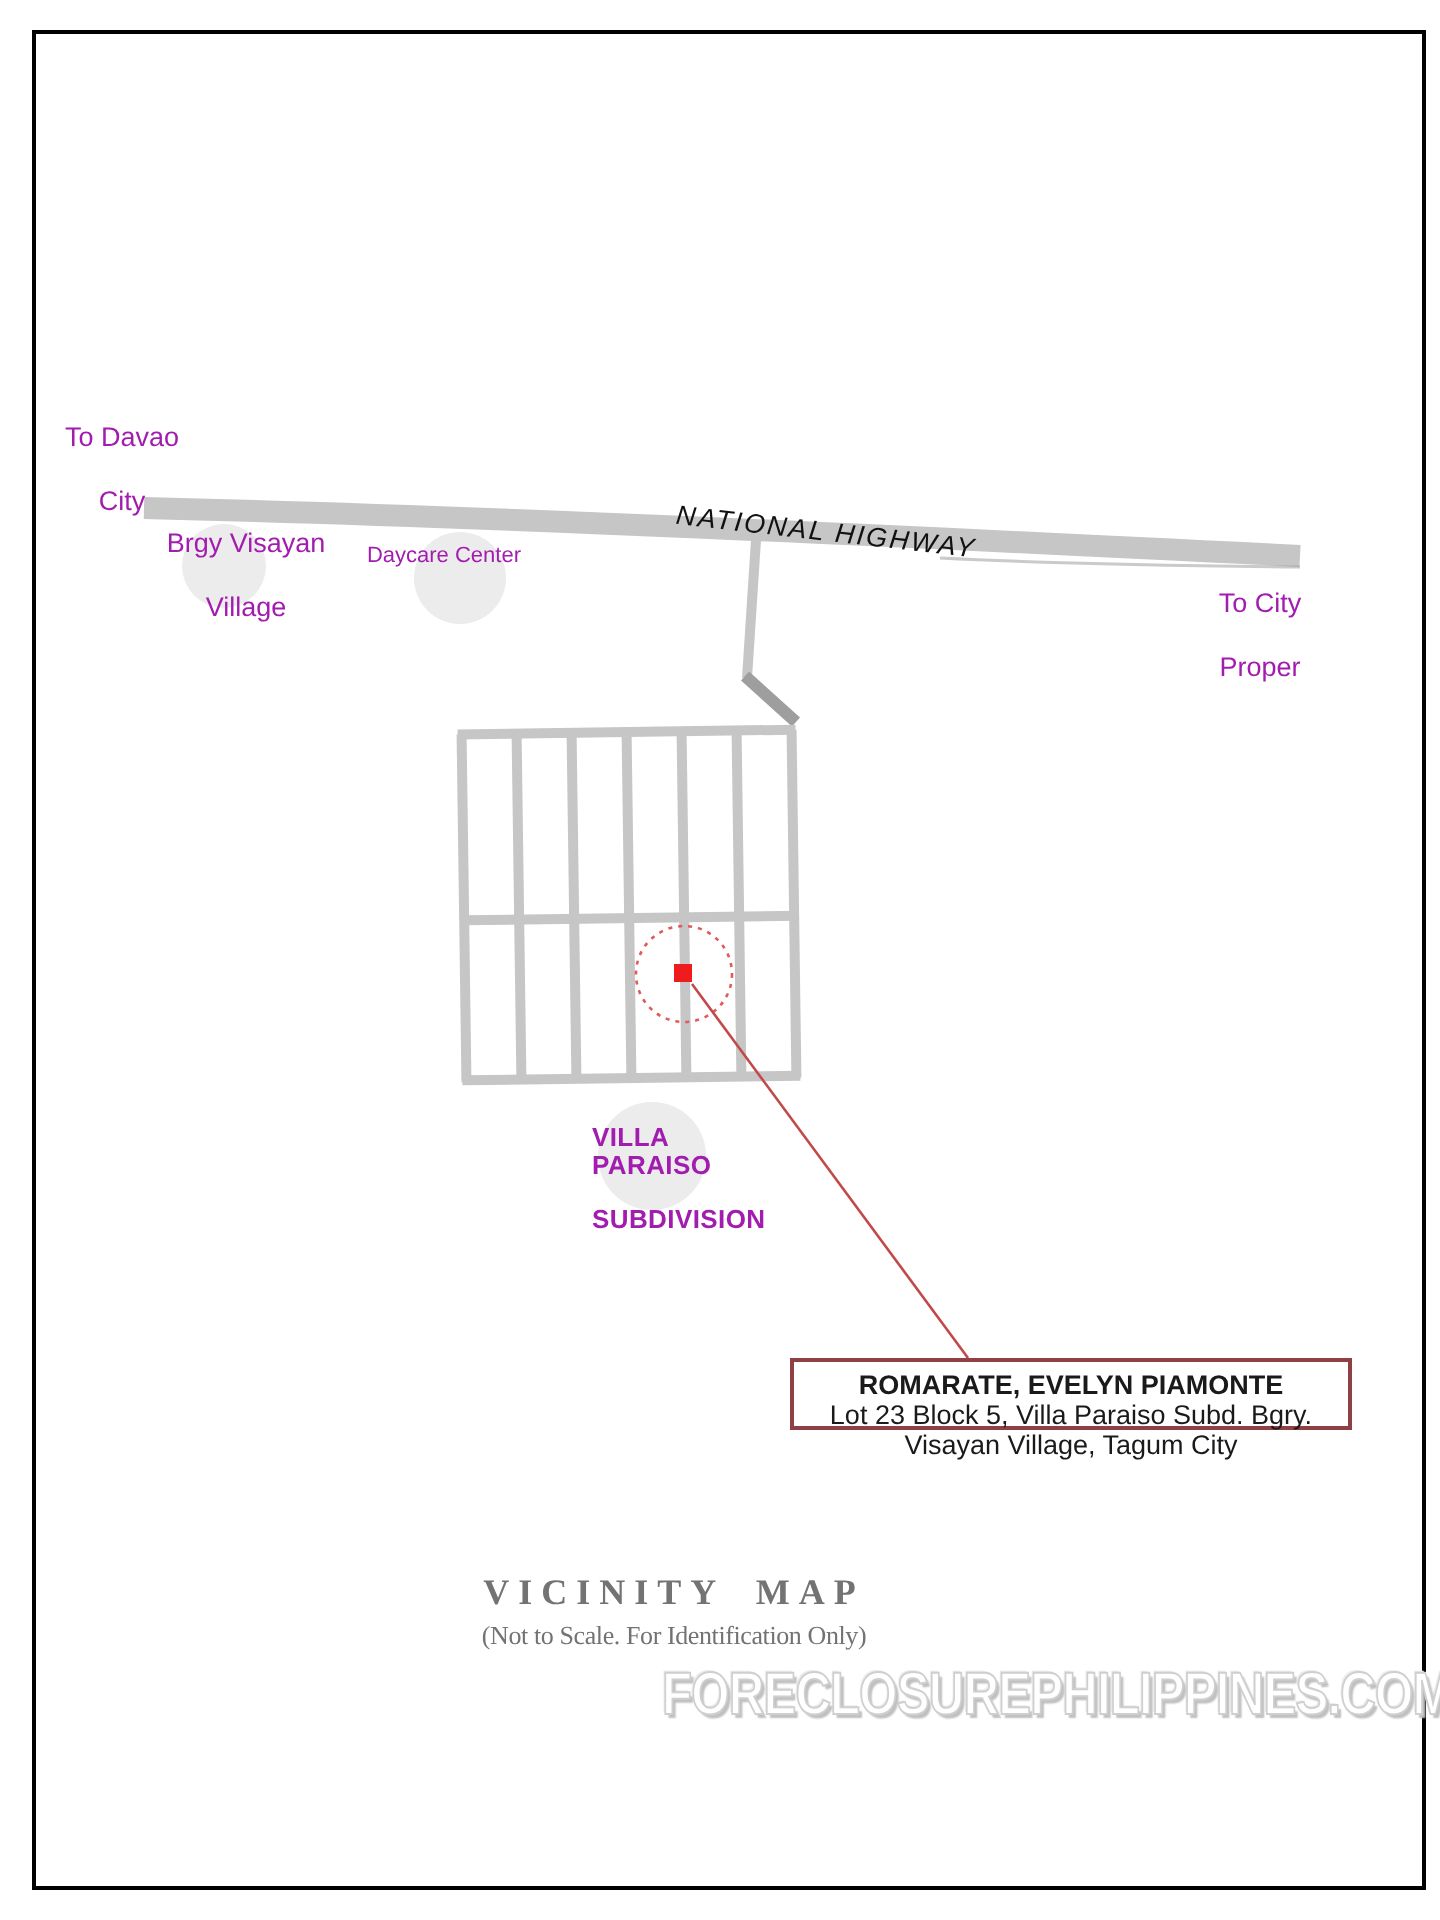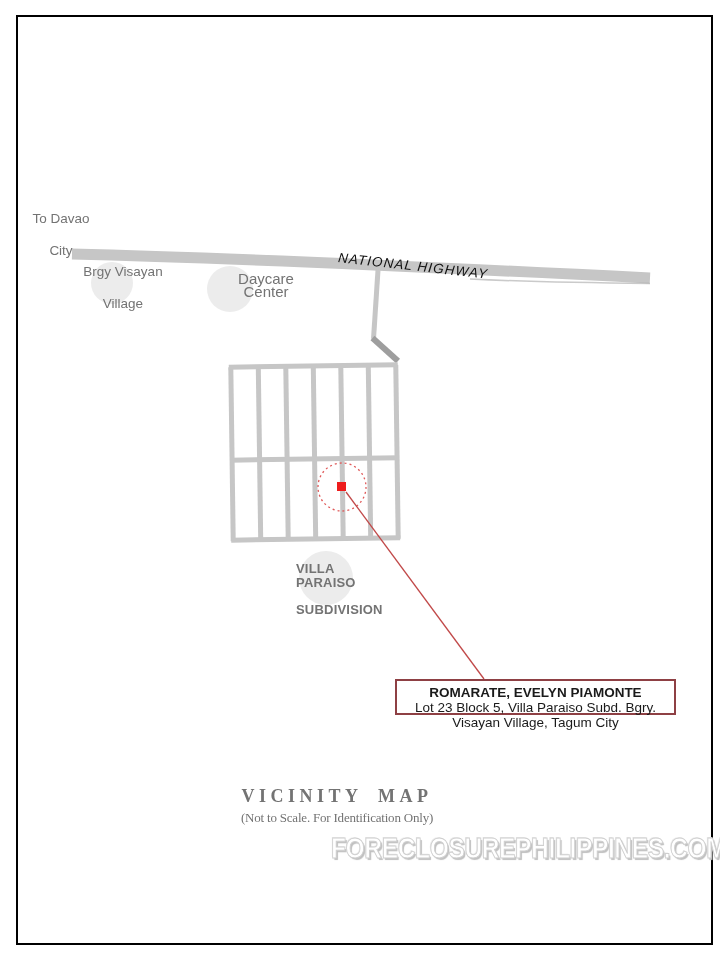--- a/index.html
+++ b/index.html
@@ -5,22 +5,22 @@
   html,body{margin:0;padding:0;background:#ffffff;}
   .page{
     position:relative;width:720px;height:960px;background:#ffffff;overflow:hidden;
     font-family:"Liberation Sans",sans-serif;color:#1a1a1a;
   }
   .map-border{
     position:absolute;left:16px;top:15px;width:693px;height:926px;
     border:2px solid #000;background:transparent;
   }
   .gfx{position:absolute;left:0;top:0;}
-  .lbl{position:absolute;font-size:13.5px;line-height:16px;text-align:center;color:#737373;white-space:pre-line;}
-  .lbl-small{font-size:15px;line-height:13px;margin-left:44px;}
+  .lbl{position:absolute;font-size:13.5px;line-height:16px;text-align:center;color:#a21caf;white-space:pre-line;}
+  .lbl-small{font-size:11px;line-height:13px;}
   .lbl-bold{font-weight:bold;font-size:13px;line-height:13.5px;text-align:left;letter-spacing:0.2px;}
   .hwy-label{
     position:absolute;left:339px;top:250px;
     font-style:italic;font-size:13.5px;letter-spacing:1.1px;color:#111;
     transform:rotate(6.4deg);transform-origin:0 0;white-space:nowrap;
   }
   .info-box{
     position:absolute;left:395px;top:679px;width:281px;height:36px;
     border:2px solid #8e4044;background:#fff;text-align:center;
     font-size:13.5px;line-height:15px;padding-top:4px;box-sizing:border-box;
@@ -71,20 +71,22 @@
     </g>
 
     <circle cx="342" cy="487" r="24" fill="none" stroke-width="1.3" stroke-dasharray="2 3" stroke="#e05a5a"></circle>
     <rect x="337" y="482" width="9" height="9" fill="#ee1c1c"></rect>
     <path d="M 346 492 L 484 679" fill="none" stroke-width="1.3" stroke="#c14949"></path>
   </svg>
 
   <div class="lbl" style="left:20px;top:211px;width:82px;"><span>To Davao</span><br>
        <span>City</span></div>
 
+  <div class="lbl" style="left:589px;top:294px;width:82px;"><span>To City</span><br>
+       <span>Proper</span></div>
 
   <div class="lbl" style="left:82px;top:264px;width:82px;"><span>Brgy Visayan</span><br>
        <span>Village</span></div>
 
   <div class="lbl lbl-small" style="left:177px;top:272px;width:90px;"><span>Daycare Center</span></div>
 
   <div class="lbl lbl-bold" style="left:296px;top:562px;width:100px;"><span>VILLA PARAISO</span><br>
        <span>SUBDIVISION</span></div>
 
   <div class="hwy-label">

